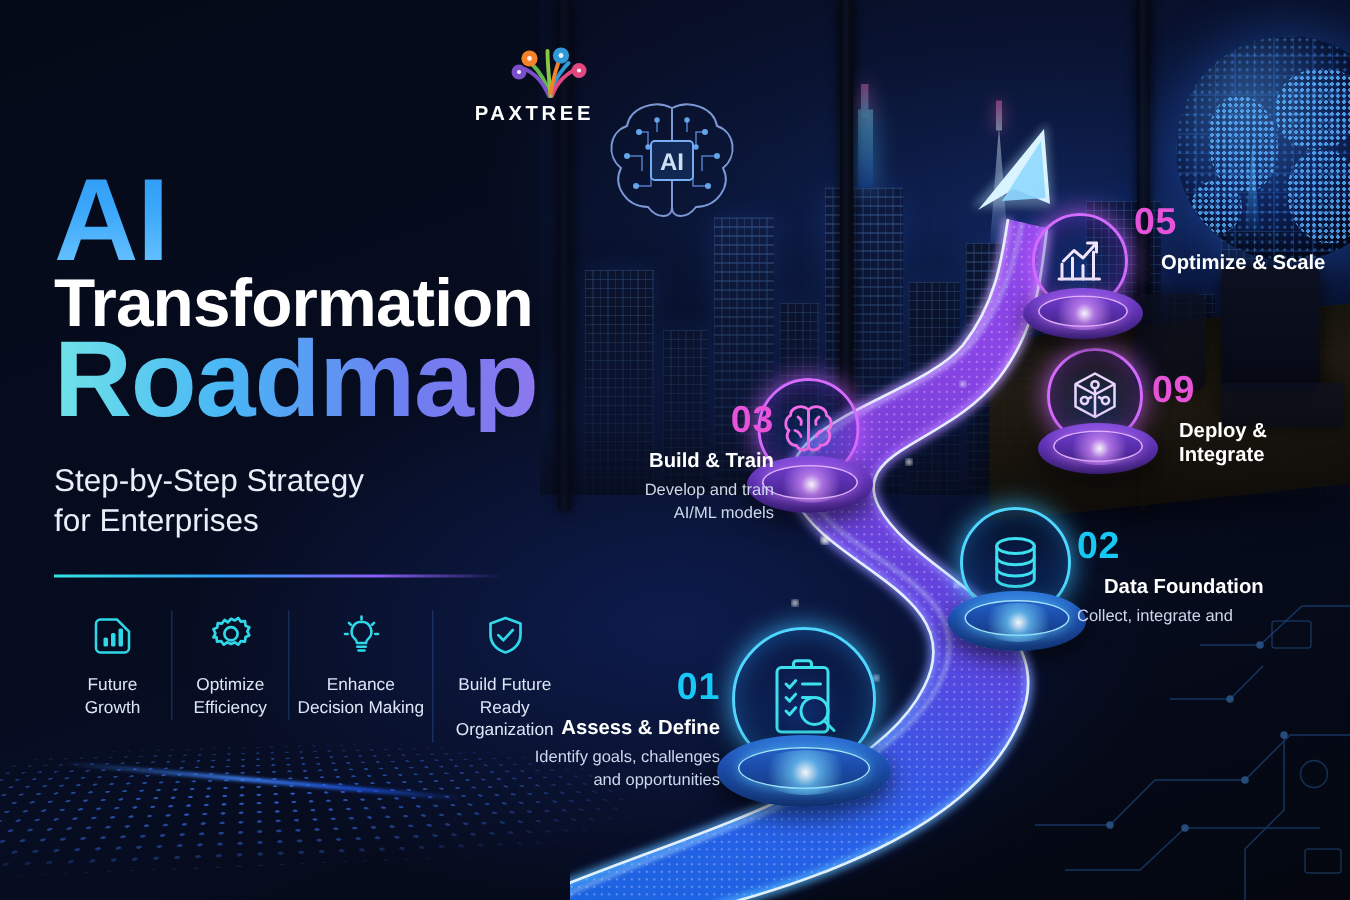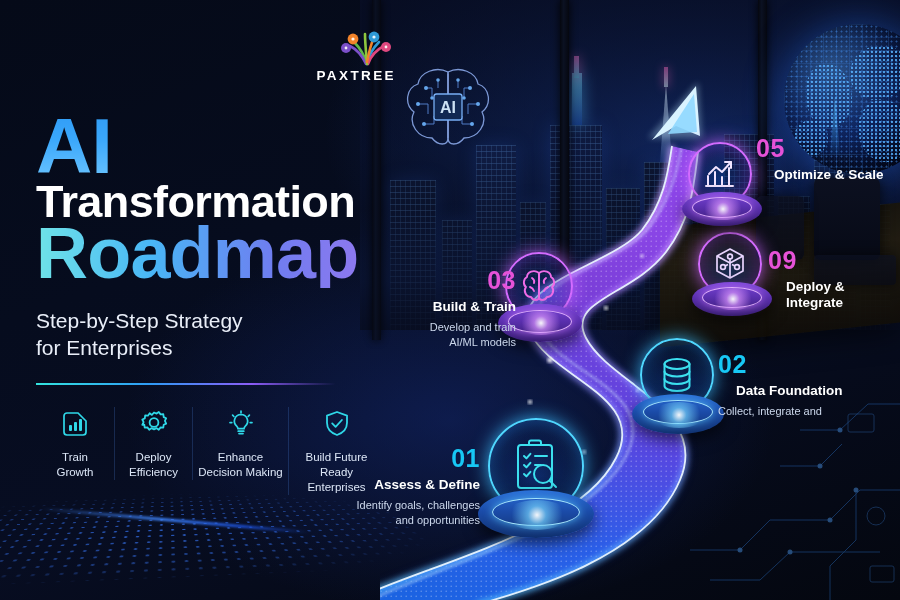--- a/index.html
+++ b/index.html
@@ -401,36 +401,36 @@
       <div class="benefit">
         <div class="b-ico">
           <svg width="30" height="30" viewBox="0 0 30 30">
             <path d="M4 7 a3 3 0 0 1 3-3 h11 l8 8 v11 a3 3 0 0 1-3 3 H7 a3 3 0 0 1-3-3 Z" fill="none" stroke="#2fd8e8" stroke-width="1.7"></path>
             <rect x="9" y="16" width="3" height="6" rx="1" fill="#2fd8e8"></rect>
             <rect x="14" y="13" width="3" height="9" rx="1" fill="#2fd8e8"></rect>
             <rect x="19" y="10" width="3" height="12" rx="1" fill="#2fd8e8"></rect>
           </svg>
         </div>
         <div class="b-label">
-          <div>Train</div>
+          <div>Future</div>
           <div>Growth</div>
         </div>
       </div>
 
       <div class="benefit">
         <div class="b-ico">
           <svg width="30" height="30" viewBox="0 0 30 30">
             <g fill="none" stroke="#2fd8e8" stroke-width="1.8" stroke-linejoin="round">
               <path d="M15 3.5 l2.6 1.1 2.2-1.6 1.8 2.4 2.7-.3 .4 3 2.5 1.1-1.3 2.7 1.3 2.7-2.5 1.1-.4 3-2.7-.3-1.8 2.4-2.2-1.6-2.6 1.1-2.6-1.1-2.2 1.6-1.8-2.4-2.7 .3-.4-3L3.3 15.9 4.6 13.2 3.3 10.5l2.5-1.1 .4-3 2.7 .3 1.8-2.4 2.2 1.6 Z"></path>
               <circle cx="15" cy="13.5" r="4.4"></circle>
             </g>
           </svg>
         </div>
         <div class="b-label">
-          <div>Deploy</div>
+          <div>Optimize</div>
           <div>Efficiency</div>
         </div>
       </div>
 
       <div class="benefit wide">
         <div class="b-ico">
           <svg width="30" height="30" viewBox="0 0 30 30">
             <g fill="none" stroke="#2fd8e8" stroke-width="1.7" stroke-linecap="round">
               <path d="M15 5.5 a6.6 6.6 0 0 1 4.3 11.6 c-.9 .8-1.2 1.6-1.3 2.6 h-6 c-.1-1-.4-1.8-1.3-2.6 A6.6 6.6 0 0 1 15 5.5 Z"></path>
               <path d="M12.2 22.2 h5.6"></path>
@@ -453,21 +453,21 @@
         <div class="b-ico">
           <svg width="30" height="30" viewBox="0 0 30 30">
             <g fill="none" stroke="#2fd8e8" stroke-width="1.8" stroke-linejoin="round" stroke-linecap="round">
               <path d="M15 3 l10 3.6 v7.2 c0 6-4.2 10.2-10 12.2 -5.8-2-10-6.2-10-12.2 V6.6 Z"></path>
               <path d="M10.2 14.4 l3.4 3.4 6.3-6.8"></path>
             </g>
           </svg>
         </div>
         <div class="b-label">
           <div>Build Future</div>
-          <div>Ready Enterprises</div>
+          <div>Ready Organization</div>
         </div>
       </div>
 
     </div>
   </div>
 
   <div class="node" style="left:478px; top:418px; width:120px; height:120px;">
     <div class="orb cy" style="left:10px; top:0; width:96px; height:96px;">
       <svg width="58" height="58" viewBox="0 0 58 58">
         <g fill="none" stroke="#3ce0ef" stroke-width="2" stroke-linejoin="round" stroke-linecap="round">

